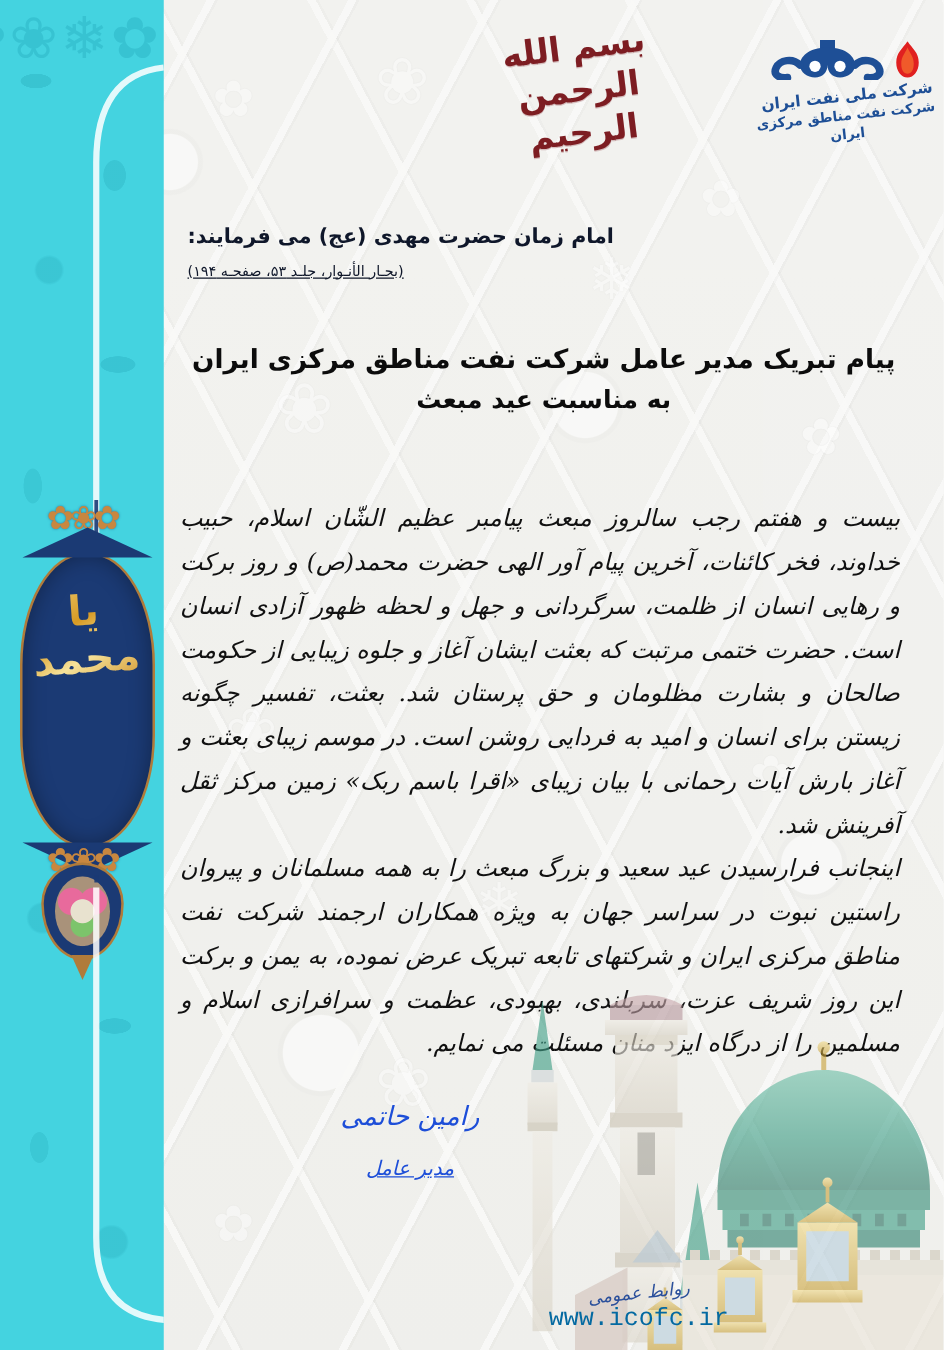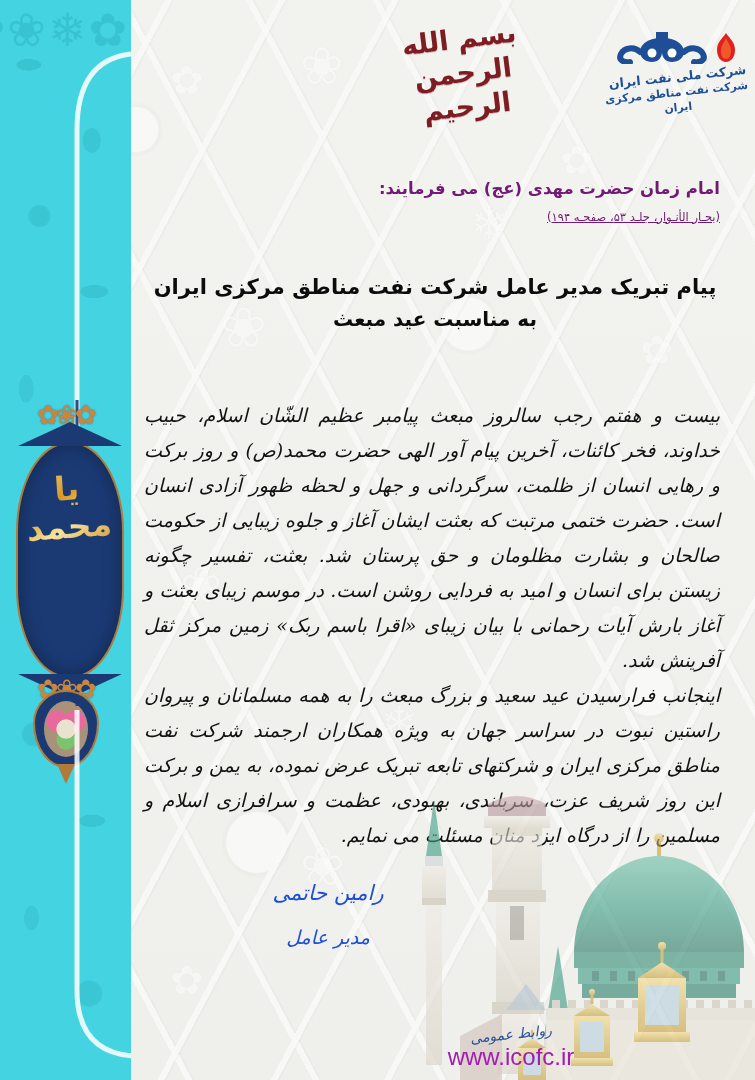--- a/index.html
+++ b/index.html
@@ -229,22 +229,22 @@
   }
   .logo-txt1 { font-size: 12.5px; margin-top: 1px; }
   .logo-txt2 { font-size: 11px; }
 
   
   .hadith {
     position: absolute;
     left: 150px;
     top: 176px;
     width: 570px;
-    text-align: right;
-    color: #701a75;
+    text-align: left;
+    color: #0f172a;
   }
   .hadith-l1 { font-size: 16.5px; font-weight: 700; line-height: 1.55; }
   .hadith-l2 { font-size: 16.5px; font-weight: 700; line-height: 1.55; margin-top: 5px; }
   .hadith-src { font-size: 11.5px; margin-top: 8px; letter-spacing: .5px; text-decoration: underline; }
 
   
   .title {
     position: absolute;
     left: 150px;
     top: 272px;
@@ -277,21 +277,21 @@
     position: absolute;
     left: 248px;
     top: 880px;
     width: 160px;
     text-align: center;
     color: #1d4ed8;
     font-style: italic;
     font-family: "DejaVu Serif", "Liberation Serif", serif;
   }
   .sig-name { font-size: 21px; line-height: 1.3; }
-  .sig-role { font-size: 19px; line-height: 1.3; margin-top: 18px; }
+  .sig-role { font-size: 16px; line-height: 1.3; margin-top: 18px; text-decoration: underline; }
 
   
   .mosque {
     position: absolute;
     left: 406px;
     top: 786px;
     width: 349px;
     height: 294px;
     opacity: .62;
     overflow: hidden;
@@ -306,23 +306,23 @@
     text-align: center;
   }
   .footer-pr {
     color: #2a4f9b;
     font-size: 14px;
     font-style: italic;
     font-family: "DejaVu Serif", "Liberation Serif", serif;
     transform: rotate(-6deg);
   }
   .footer-url {
-    color: #a21caf;
-    font-size: 24px;
-    font-family: Liberation Sans, sans-serif;
+    color: #0369a1;
+    font-size: 20px;
+    font-family: Liberation Mono, monospace;
     margin-top: 1px;
     direction: ltr;
   }
 </style>
 </head>
 <body>
 
 <div id="poster">
 
   <div class="bg-base"></div>

